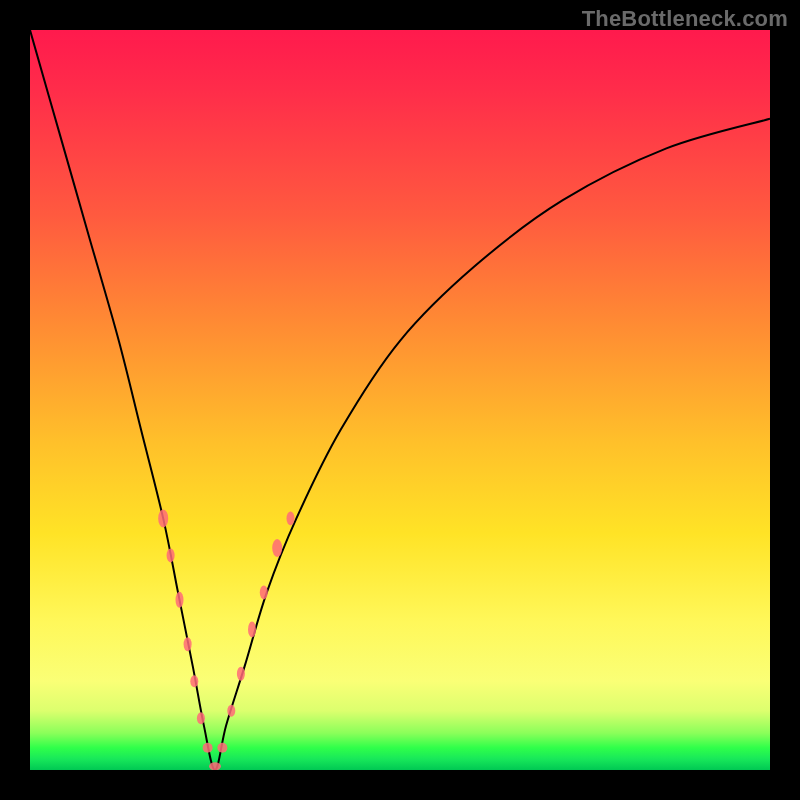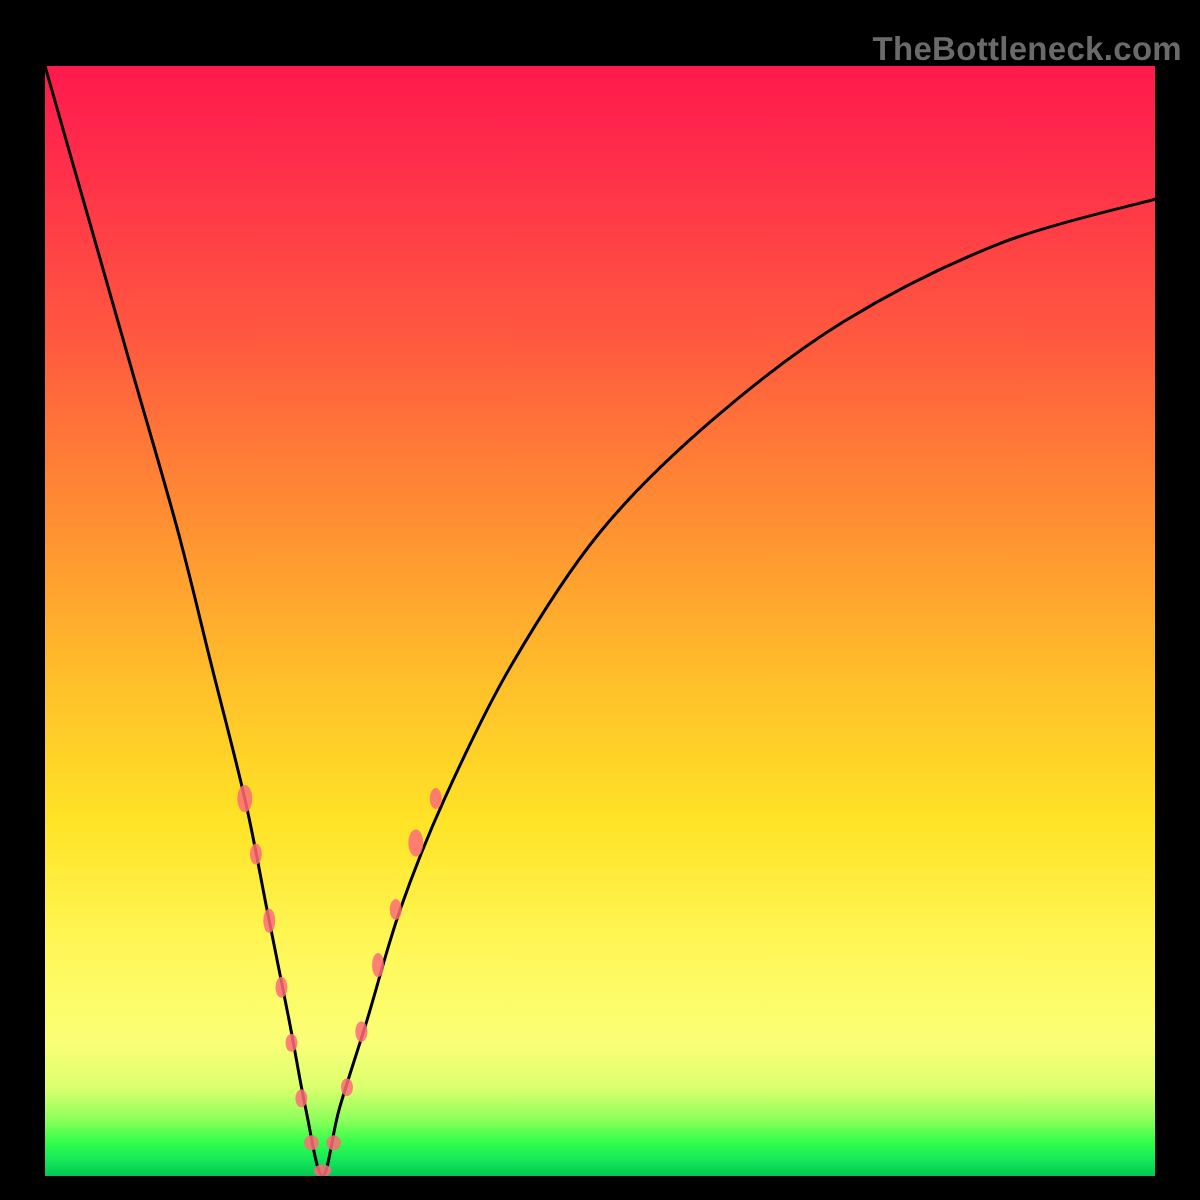--- a/index.html
+++ b/index.html
@@ -8,21 +8,20 @@
     width: 800px;
     height: 800px;
     overflow: hidden;
     background: #000;
     font-family: Arial, Helvetica, sans-serif;
   }
   .frame {
     position: absolute;
     inset: 0;
     background: #000;
-    margin-top: 14px;
   }
   .plot-area {
     position: absolute;
     left: 30px;
     top: 30px;
     width: 740px;
     height: 740px;
     overflow: hidden;
   }
   .gradient {

